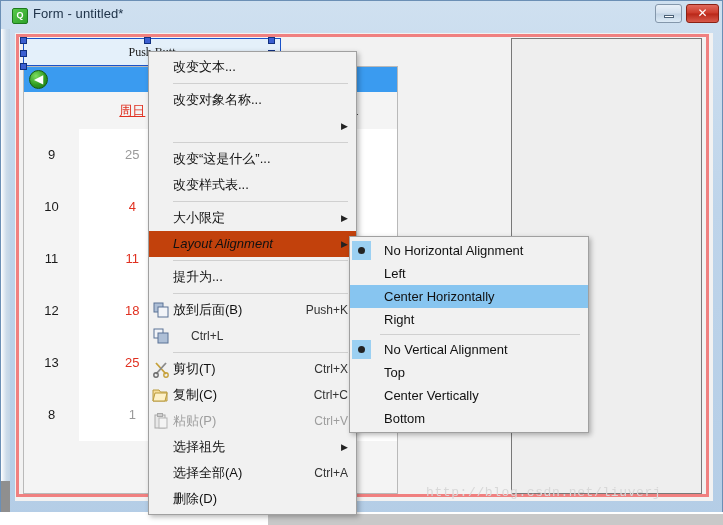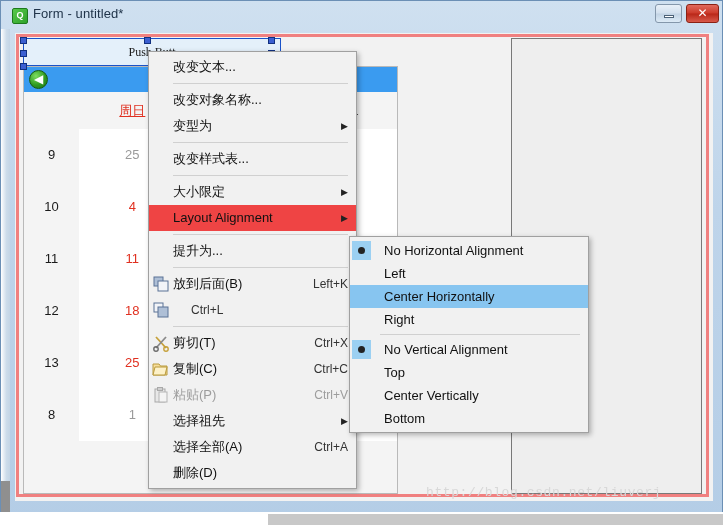--- a/index.html
+++ b/index.html
@@ -295,21 +295,22 @@
     padding-left: 24px;
     padding-right: 8px;
     font-size: 13px;
     color: #111111;
     white-space: nowrap;
     cursor: default;
     display: flex;
     align-items: center;
   }
   .menu-item.highlight {
-    background: #ef4444;
+    background: #c2410c;
+    font-style: italic;
   }
   .menu-item.disabled { color: #9d9d9d; }
   .menu-item .mi-label { flex: 1; }
   .menu-item .mi-shortcut {
     color: #333333;
     font-size: 12px;
     margin-left: 18px;
   }
   .menu-item.disabled .mi-shortcut { color: #9d9d9d; }
   .menu-item .mi-arrow {
@@ -475,24 +476,26 @@
 
     <div id="context-menu">
         <div class="menu-item">
           <span class="mi-label">改变文本...</span>
         </div>
         <div class="menu-sep"></div>
         <div class="menu-item">
           <span class="mi-label">改变对象名称...</span>
         </div>
         <div class="menu-item">
-          <span class="mi-label">变型为</span>
           <span class="mi-arrow">▶</span>
         </div>
         <div class="menu-sep"></div>
+        <div class="menu-item">
+          <span class="mi-label">改变“这是什么”...</span>
+        </div>
         <div class="menu-item">
           <span class="mi-label">改变样式表...</span>
         </div>
         <div class="menu-sep"></div>
         <div class="menu-item">
           <span class="mi-label">大小限定</span>
           <span class="mi-arrow">▶</span>
         </div>
         <div class="menu-item highlight">
           <span class="mi-label">Layout Alignment</span>
@@ -502,21 +505,21 @@
         <div class="menu-item">
           <span class="mi-label">提升为...</span>
         </div>
         <div class="menu-sep"></div>
         <div class="menu-item">
           <span class="mi-icon"><svg width="18" height="18" viewBox="0 0 18 18">
               <rect x="2" y="2" width="9" height="9" fill="#aebfd6" stroke="#5a7296"></rect>
               <rect x="6" y="6" width="10" height="10" fill="#f2f4f8" stroke="#5a7296"></rect>
             </svg></span>
           <span class="mi-label">放到后面(B)</span>
-          <span class="mi-shortcut">Left+K</span>
+          <span class="mi-shortcut">Push+K</span>
         </div>
         <div class="menu-item">
           <span class="mi-icon"><svg width="18" height="18" viewBox="0 0 18 18">
               <rect x="2" y="2" width="9" height="9" fill="#f2f4f8" stroke="#5a7296"></rect>
               <rect x="6" y="6" width="10" height="10" fill="#aebfd6" stroke="#5a7296"></rect>
             </svg></span>
           <span class="mi-shortcut">Ctrl+L</span>
         </div>
         <div class="menu-sep"></div>
         <div class="menu-item">

